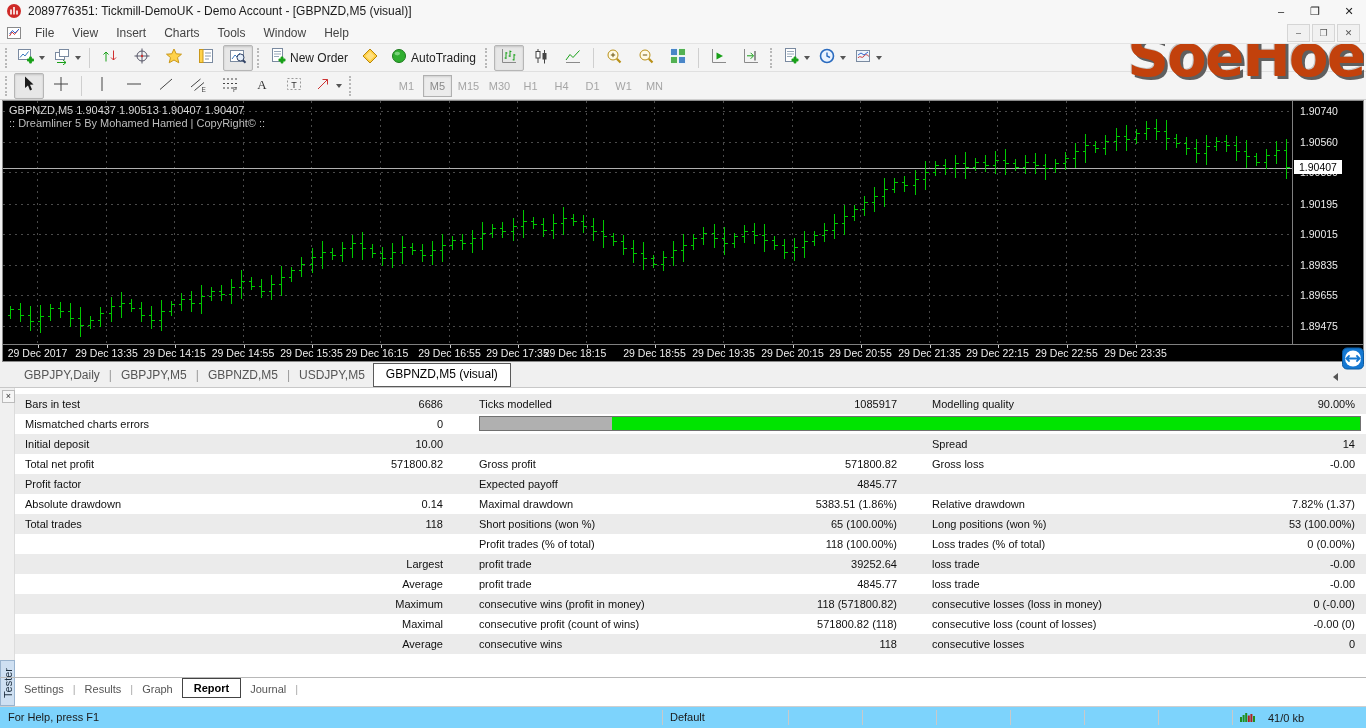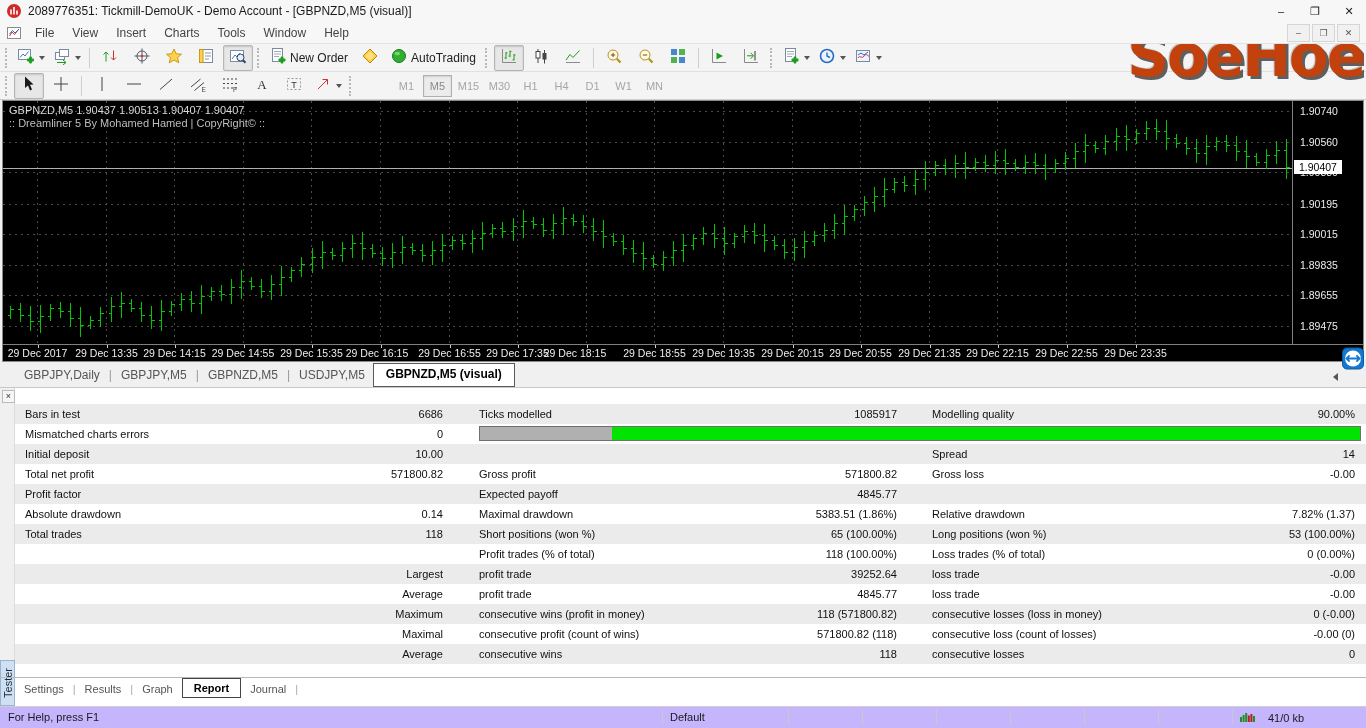--- a/index.html
+++ b/index.html
@@ -56,34 +56,34 @@
   .taxis{position:absolute;left:0;top:243px;width:1360px;height:16px;border-top:1px solid #808080;
          color:#ededed;font-size:10.5px}
   .tl{position:absolute;top:2px;width:88px;text-align:center;white-space:nowrap}
   .ttick{position:absolute;top:0;width:1px;height:3px;background:#cfcfcf}
   
   .tabsrow{position:absolute;left:0;top:362px;width:100%;height:26px;background:#f0f0f0;
            border-bottom:1px solid #c8c8c8;display:flex;align-items:flex-end;
            padding-left:16px;box-sizing:border-box;font-size:12px;color:#555;z-index:3}
   .ctab{padding:4px 8px 5px 8px;white-space:nowrap}
   .ctab.active{background:#fff;border:1px solid #5a5a5a;padding:3px 12px 5px 12px;color:#000;
-               font-weight:bold;margin-bottom:0}
+               font-weight:normal;margin-bottom:0}
   .tab-sepc{color:#999;padding:0 1px 5px 1px}
   .tscroll{position:absolute;left:1331px;top:369px;z-index:4}
   .tv{position:absolute;left:1342px;top:346px;z-index:9}
   
   .tester{position:absolute;left:0;top:388px;width:100%;height:318px;background:#fff;z-index:2}
   .t-left{position:absolute;left:0;top:0;width:15px;height:100%;background:#f0f0f0;
           border-right:1px solid #dcdcdc;box-sizing:border-box}
   .t-close{position:absolute;left:2px;top:2px;width:11px;height:11px;font-size:9px;line-height:11px;
            text-align:center;color:#333;border:1px solid #bbb;background:#f6f6f6}
   .t-side{position:absolute;left:0;top:272px;width:15px;height:46px;background:#cfe0f2;
           border:1px solid #9ab4cf;box-sizing:border-box;display:flex;align-items:center;justify-content:center}
   .t-side span{transform:rotate(-90deg);font-size:11px;color:#1c2c3c;white-space:nowrap}
-  .rows{position:absolute;left:15px;top:16px;width:1351px}
+  .rows{position:absolute;left:15px;top:6px;width:1351px}
   .rrow{position:relative;height:20px;font-size:11px;color:#101010}
   .rrow.odd{background:#ebebeb}
   .c{position:absolute;top:4px;white-space:nowrap;overflow:hidden}
   .c0{left:10px;width:290px}
   .c1{left:300px;width:128px;text-align:right}
   .c2{left:464px;width:250px}
   .c3{left:716px;width:166px;text-align:right}
   .c4{left:917px;width:270px}
   .c5{left:1188px;width:152px;text-align:right}
   .qbar{position:absolute;left:464px;top:2px;width:882px;height:15px;border:1px solid #707070;
@@ -91,21 +91,21 @@
   .qgray{height:100%}
   .qgreen{height:100%;flex:1}
   .btabs-line{position:absolute;left:0;top:289px;width:100%;height:0;border-top:1px solid #b8b8b8}
   .btabs{position:absolute;left:15px;top:289px;height:24px;display:flex;align-items:center;
          font-size:11px;color:#555}
   .btab{padding:4px 9px;white-space:nowrap}
   .btab.active{background:#fff;border:1px solid #444;font-weight:bold;color:#000;
                padding:3px 11px;position:relative;top:-1px}
   .btab-sep{color:#aaa}
   
-  .statusbar{position:absolute;left:0;top:706px;width:100%;height:22px;background:#c4b5fd;
+  .statusbar{position:absolute;left:0;top:706px;width:100%;height:22px;background:#7dd3fc;
              border-top:1px solid #cfcfcf;font-size:11px;color:#1a1a1a;box-sizing:border-box;z-index:3}
   .sb-help{position:absolute;left:8px;top:4px}
   .sb-profile{position:absolute;left:670px;top:4px}
   .sb-traffic{position:absolute;left:1240px;top:3px;display:flex;align-items:center;gap:12px}
   .sb-div{position:absolute;top:3px;width:1px;height:15px;background:#c9c9c9}
 </style>
 </head>
 <body>
 
 <div id="app">

